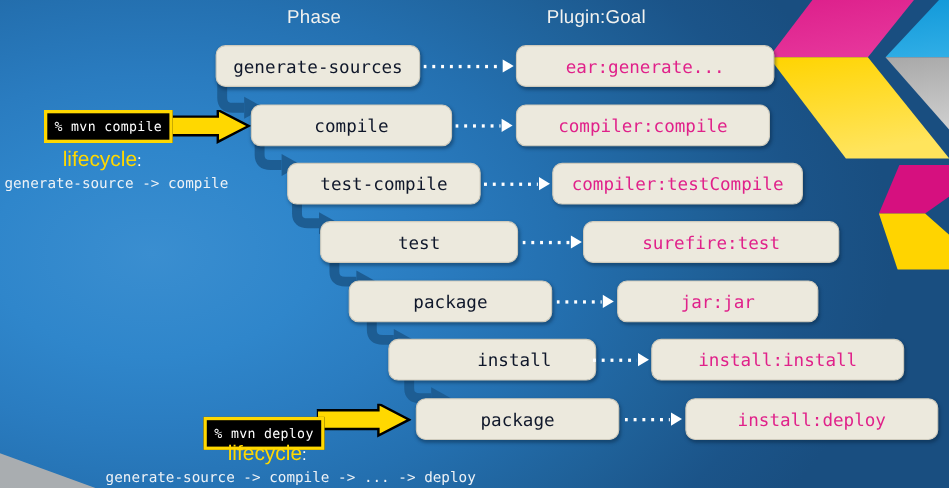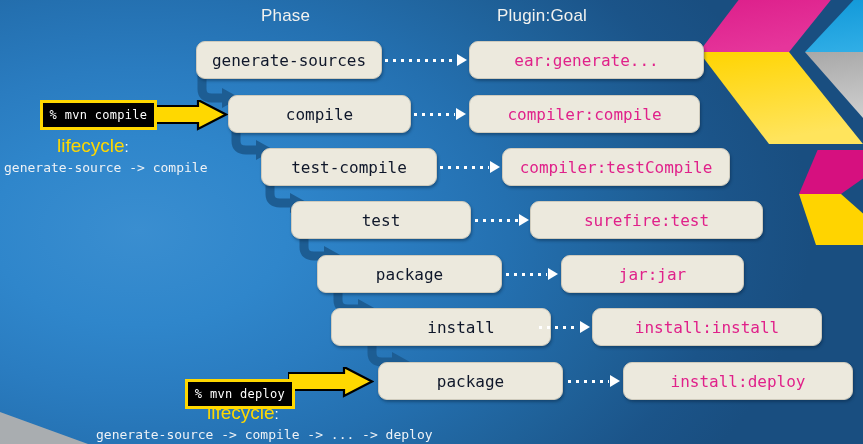--- a/index.html
+++ b/index.html
@@ -216,21 +216,21 @@
   </div>
   <div class="node goal" style="left:530px; top:201px; width:233px;">surefire:test</div>
 
   <div class="node phase" style="left:317px; top:255px; width:185px;">package</div>
   <div class="dotted" style="left:506px; top:268px; width:52px;">
     <div class="dots" style="flex:1 1 auto;"></div>
       <div class="head"></div>
   </div>
   <div class="node goal" style="left:561px; top:255px; width:183px;">jar:jar</div>
 
-  <div class="node phase" style="left:331px; top:308px; width:220px;padding-left:40px;">install</div>
+  <div class="node phase" style="left:353px; top:308px; width:189px;padding-left:40px;">install</div>
   <div class="dotted" style="left:539px; top:321px; width:51px;">
     <div class="dots" style="flex:1 1 auto;"></div>
       <div class="head"></div>
   </div>
   <div class="node goal" style="left:592px; top:308px; width:230px;">install:install</div>
 
   <div class="node phase" style="left:378px; top:362px; width:185px;">package</div>
   <div class="dotted" style="left:568px; top:375px; width:52px;">
     <div class="dots" style="flex:1 1 auto;"></div>
       <div class="head"></div>

